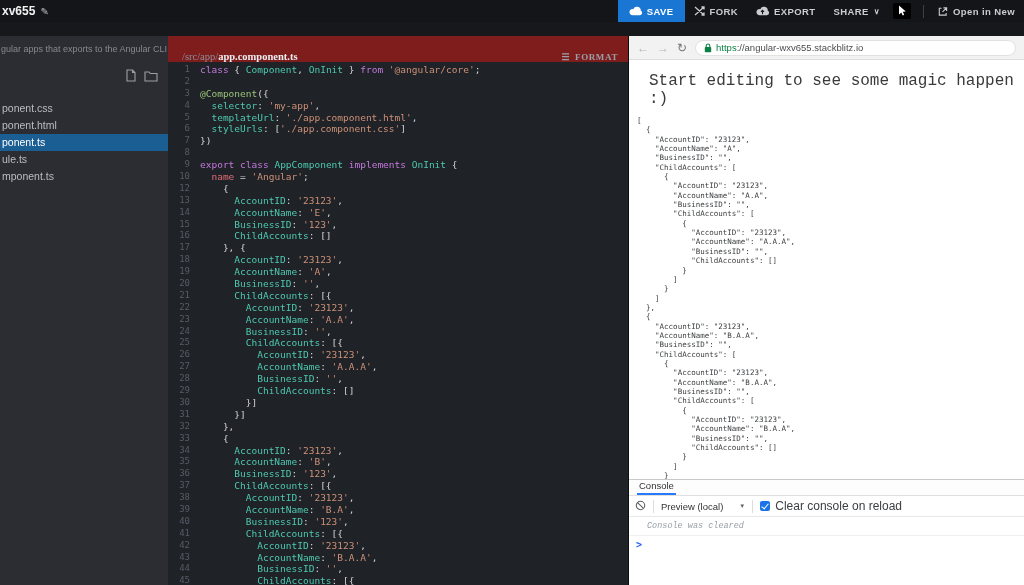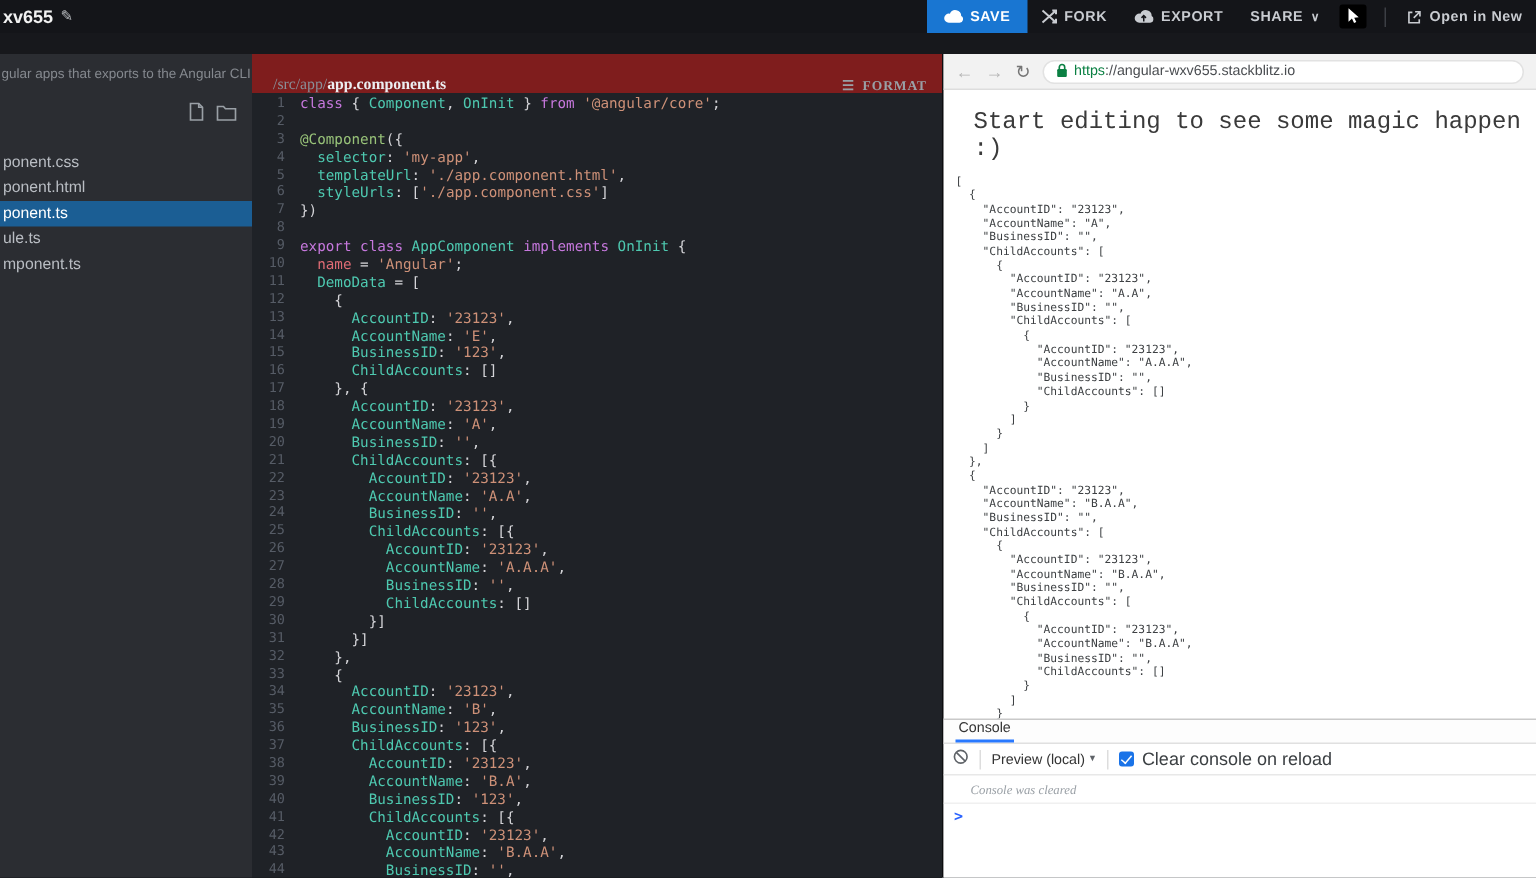--- a/index.html
+++ b/index.html
@@ -69,28 +69,28 @@
 
   
   .console { position:absolute; left:0; bottom:0; width:396px; height:120px;
              background:#fff; border-top:1px solid #c9c9c9; }
   .con-tabs { height:16px; border-bottom:1px solid #e0e0e0; display:flex; align-items:flex-end;
               padding-left:8px; background:#fdfdfd; }
   .con-tab { font-size:9.5px; color:#333; padding:0 2px 2px 2px; border-bottom:2px solid #2979ff; cursor:pointer; }
   .con-toolbar { height:21px; display:flex; align-items:center; gap:7px; padding:0 6px;
                  border-bottom:1px solid #e8e8e8; }
   .csep { width:1px; height:13px; background:#ddd; }
-  .con-select { display:flex; align-items:center; gap:2px; font-size:9.5px; color:#333; cursor:pointer; }
+  .con-select { display:flex; align-items:center; gap:16px; font-size:9.5px; color:#333; cursor:pointer; }
   .caret { font-size:6px; color:#5f6368; }
   .con-check { display:flex; align-items:center; gap:5px; cursor:pointer; }
   .checkbox { width:10px; height:10px; background:#1a73e8; border-radius:2px; position:relative; flex:none; }
   .checkbox:after { content:""; position:absolute; left:2.5px; top:0.5px; width:3px; height:6px;
                     border:solid #fff; border-width:0 1.5px 1.5px 0; transform:rotate(40deg); }
   .con-check-label { font-size:12px; color:#3c4043; }
-  .con-msg { font-family:Liberation Serif, serif; font-style:italic; font-size:8.5px;
+  .con-msg { font-family:Liberation Mono, monospace; font-style:italic; font-size:8.5px;
              color:#9aa0a6; padding:4px 0 4px 18px; border-bottom:1px solid #f0f0f0; }
   .con-prompt { font-family:"DejaVu Sans Mono", monospace; font-size:10px; color:#2962ff;
                 font-weight:bold; padding:3px 0 0 7px; }
 </style>
 </head>
 <body>
 
 <div class="app">
 
   <header class="topbar">
@@ -184,21 +184,20 @@
           <div class="code-line"><span class="ln">1</span><span class="lc"><span class="tk-k">class</span><span class="tk-p"> { </span><span class="tk-t">Component</span><span class="tk-p">, </span><span class="tk-t">OnInit</span><span class="tk-p"> } </span><span class="tk-k">from</span><span class="tk-p"> </span><span class="tk-s">'@angular/core'</span><span class="tk-p">;</span></span></div>
           <div class="code-line"><span class="ln">2</span><span class="lc"></span></div>
           <div class="code-line"><span class="ln">3</span><span class="lc"><span class="tk-d">@Component</span><span class="tk-p">({</span></span></div>
           <div class="code-line"><span class="ln">4</span><span class="lc"><span class="tk-p">  </span><span class="tk-t">selector</span><span class="tk-p">: </span><span class="tk-s">'my-app'</span><span class="tk-p">,</span></span></div>
           <div class="code-line"><span class="ln">5</span><span class="lc"><span class="tk-p">  </span><span class="tk-t">templateUrl</span><span class="tk-p">: </span><span class="tk-s">'./app.component.html'</span><span class="tk-p">,</span></span></div>
           <div class="code-line"><span class="ln">6</span><span class="lc"><span class="tk-p">  </span><span class="tk-t">styleUrls</span><span class="tk-p">: [</span><span class="tk-s">'./app.component.css'</span><span class="tk-p">]</span></span></div>
           <div class="code-line"><span class="ln">7</span><span class="lc"><span class="tk-p">})</span></span></div>
           <div class="code-line"><span class="ln">8</span><span class="lc"></span></div>
           <div class="code-line"><span class="ln">9</span><span class="lc"><span class="tk-k">export</span><span class="tk-p"> </span><span class="tk-k">class</span><span class="tk-p"> </span><span class="tk-t">AppComponent</span><span class="tk-p"> </span><span class="tk-k">implements</span><span class="tk-p"> </span><span class="tk-t">OnInit</span><span class="tk-p"> {</span></span></div>
           <div class="code-line"><span class="ln">10</span><span class="lc"><span class="tk-p">  </span><span class="tk-v">name</span><span class="tk-p"> = </span><span class="tk-s">'Angular'</span><span class="tk-p">;</span></span></div>
-          <div class="code-line"><span class="ln">11</span><span class="lc"><span class="tk-p">  </span><span class="tk-t">DemoData</span><span class="tk-p"> = [</span></span></div>
           <div class="code-line"><span class="ln">12</span><span class="lc"><span class="tk-p">    {</span></span></div>
           <div class="code-line"><span class="ln">13</span><span class="lc"><span class="tk-p">      </span><span class="tk-t">AccountID</span><span class="tk-p">: </span><span class="tk-s">'23123'</span><span class="tk-p">,</span></span></div>
           <div class="code-line"><span class="ln">14</span><span class="lc"><span class="tk-p">      </span><span class="tk-t">AccountName</span><span class="tk-p">: </span><span class="tk-s">'E'</span><span class="tk-p">,</span></span></div>
           <div class="code-line"><span class="ln">15</span><span class="lc"><span class="tk-p">      </span><span class="tk-t">BusinessID</span><span class="tk-p">: </span><span class="tk-s">'123'</span><span class="tk-p">,</span></span></div>
           <div class="code-line"><span class="ln">16</span><span class="lc"><span class="tk-p">      </span><span class="tk-t">ChildAccounts</span><span class="tk-p">: []</span></span></div>
           <div class="code-line"><span class="ln">17</span><span class="lc"><span class="tk-p">    }, {</span></span></div>
           <div class="code-line"><span class="ln">18</span><span class="lc"><span class="tk-p">      </span><span class="tk-t">AccountID</span><span class="tk-p">: </span><span class="tk-s">'23123'</span><span class="tk-p">,</span></span></div>
           <div class="code-line"><span class="ln">19</span><span class="lc"><span class="tk-p">      </span><span class="tk-t">AccountName</span><span class="tk-p">: </span><span class="tk-s">'A'</span><span class="tk-p">,</span></span></div>
           <div class="code-line"><span class="ln">20</span><span class="lc"><span class="tk-p">      </span><span class="tk-t">BusinessID</span><span class="tk-p">: </span><span class="tk-s">''</span><span class="tk-p">,</span></span></div>
           <div class="code-line"><span class="ln">21</span><span class="lc"><span class="tk-p">      </span><span class="tk-t">ChildAccounts</span><span class="tk-p">: [{</span></span></div>

